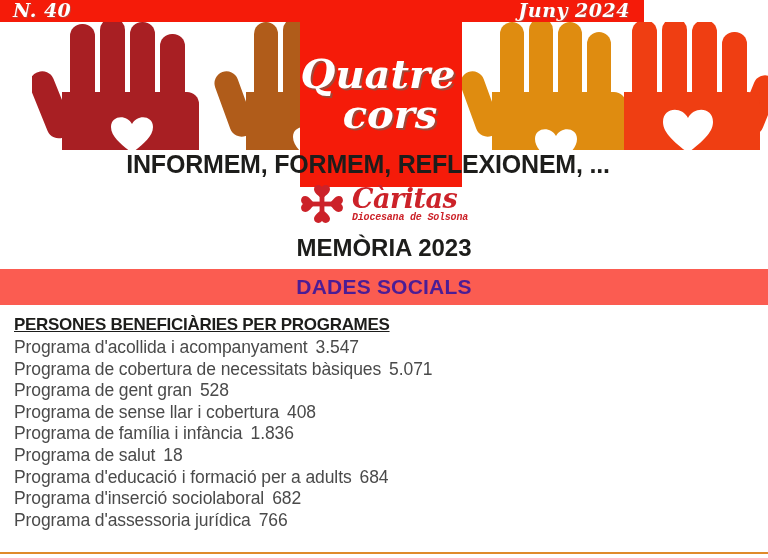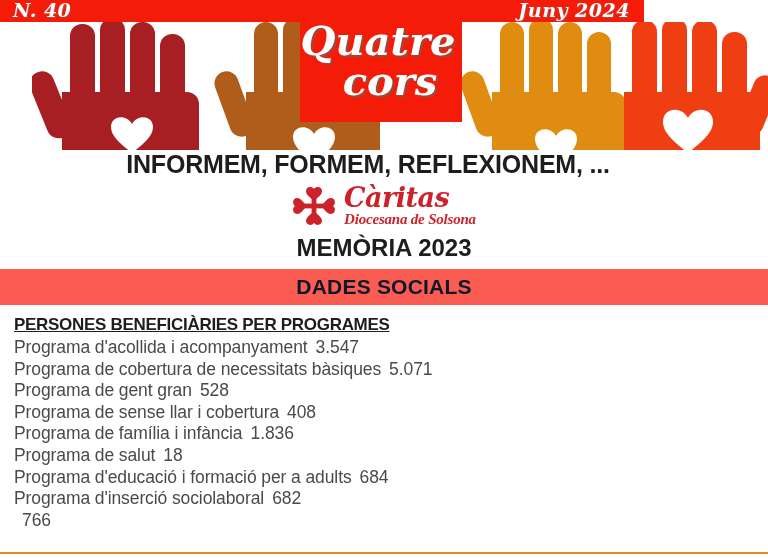--- a/index.html
+++ b/index.html
@@ -36,21 +36,21 @@
   .hands-band{
     position:absolute;left:0;top:22px;width:768px;height:128px;
     background:#ffffff;
     z-index:2;overflow:hidden;
   }
   .hand{position:absolute;bottom:-18px;}
   .hand svg{display:block;}
 
   
   .logo-block{
-    position:absolute;left:300px;top:0;width:162px;height:122px;
+    position:absolute;left:300px;top:0;width:162px;height:187px;
     background:#f51b09;
     z-index:5;
     display:flex;flex-direction:column;
     align-items:center;justify-content:center;
   }
   .logo-word{
     font-family:"DejaVu Serif", serif;
     font-style:italic;font-weight:bold;
     color:#ffffff;
     text-shadow:2px 2px 0 rgba(90,110,95,.55);
@@ -77,41 +77,41 @@
     z-index:7;
   }
   .caritas-mark{width:44px;height:40px;flex:0 0 auto;}
   .caritas-text{display:flex;flex-direction:column;line-height:1;}
   .caritas-name{
     font-family:"DejaVu Serif", serif;
     font-weight:bold;font-style:italic;
     font-size:27px;color:#cc2229;letter-spacing:-.5px;
   }
   .caritas-sub{
-    font-family:Liberation Serif, serif;
+    font-family:Liberation Mono, monospace;
     font-weight:bold;font-style:italic;
-    font-size:15px;color:#cc2229;margin-top:1px;letter-spacing:-.2px;
+    font-size:10px;color:#cc2229;margin-top:1px;letter-spacing:-.2px;
   }
 
   
   .memoria{
     position:absolute;left:0;top:234px;width:768px;text-align:center;
     font-size:24px;font-weight:bold;color:#1d1d1b;
     z-index:7;
   }
 
   
   .section-bar{
     position:absolute;left:0;top:269px;width:768px;height:36px;
     background:#fb5c51;
     display:flex;align-items:center;justify-content:center;
     z-index:7;
   }
   .section-bar span{
-    color:#0f172a;font-size:21px;font-weight:bold;letter-spacing:.2px;
+    color:#4c1d95;font-size:21px;font-weight:bold;letter-spacing:.2px;
   }
 
   
   .content{
     position:absolute;left:0;top:305px;width:747px;height:248px;
     z-index:7;
   }
   .list-wrap{
     position:absolute;left:14px;top:10px;width:532px;
   }
@@ -271,20 +271,21 @@
           </div>
           <div class="row">
             <span class="lbl">Programa d'educació i formació per a adults</span>
             <span class="val">684</span>
           </div>
           <div class="row">
             <span class="lbl">Programa d'inserció sociolaboral</span>
             <span class="val">682</span>
           </div>
           <div class="row">
+            <span class="lbl">Programa d'assessoria jurídica</span>
             <span class="val">766</span>
           </div>
         </div>
     </div>
 
   </div>
 
   <div class="bottom-rule"></div>
 </div>
 

